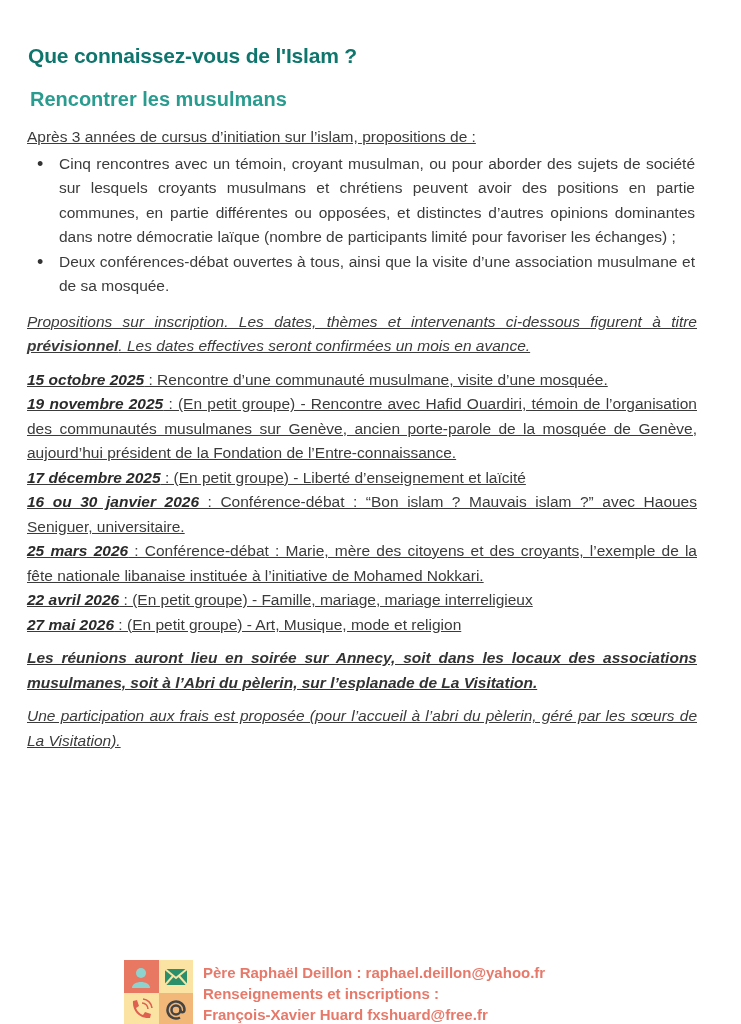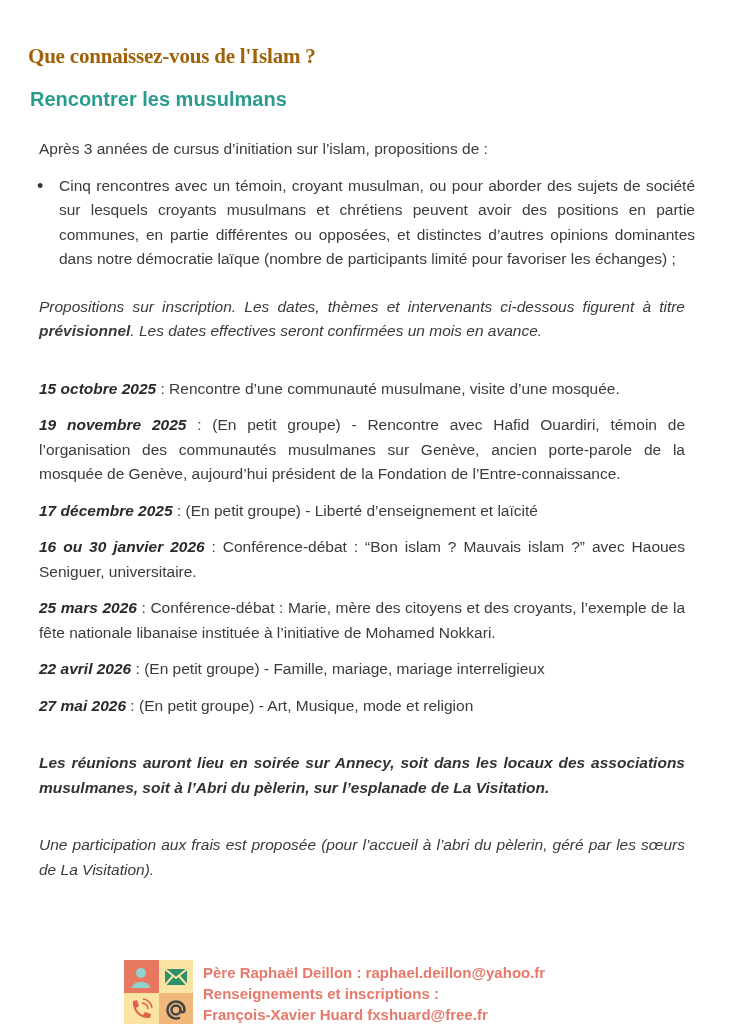--- a/index.html
+++ b/index.html
@@ -1,24 +1,24 @@
 <!DOCTYPE html>
 <html><head>
 <meta charset="utf-8">
 <style>
   html, body { margin: 0; padding: 0; background: #ffffff; }
   body { width: 741px; height: 1024px; position: relative; overflow: hidden;
          font-family: "Liberation Sans", sans-serif; color: #3b3b3b; }
   .title { position: absolute; left: 28px; top: 44px; font-size: 21px; font-weight: bold;
-           color: #a16207; letter-spacing: -0.2px; margin: 0; font-family: Liberation Serif, serif; }
+           color: #0f766e; letter-spacing: -0.2px; margin: 0; }
   .subtitle { position: absolute; left: 30px; top: 88px; font-size: 20px; font-weight: bold;
               color: #2a9c8f; margin: 0; }
   .body { position: absolute; left: 27px; top: 125px; width: 670px; font-size: 15.5px;
           line-height: 24.5px; text-align: justify; }
-  .body p { margin: 12px; }
+  .body p { margin: 0; text-decoration: underline; }
   ul.bullets { margin: 2px; padding-left: 30px; list-style: none; }
   ul.bullets li { position: relative; }
   ul.bullets li::before { content: "\2022"; position: absolute; left: -22px; top: 0; font-size: 18px; color: #333; }
   .gap { height: 9px; }
   .it { font-style: italic; }
   .b { font-weight: bold; }
   .date { font-weight: bold; font-style: italic; color: #2a2a2a; }
   .bold-it { font-weight: bold; font-style: italic; color: #333; }
   .contact { position: absolute; left: 116px; top: 960px; display: flex; align-items: center; margin-left: 8px; }
   .icon-grid { width: 69px; height: 66px; display: grid; grid-template-columns: 1fr 1fr; grid-template-rows: 1fr 1fr; }
@@ -33,20 +33,21 @@
 </head>
 <body>
 
 <h1 class="title">Que connaissez-vous de l'Islam ?</h1>
 <h2 class="subtitle">Rencontrer les musulmans</h2>
 
 <div class="body">
   <p>Après 3 années de cursus d’initiation sur l’islam, propositions de :</p>
   <ul class="bullets">
     <li>Cinq rencontres avec un témoin, croyant musulman, ou pour aborder des sujets de société sur lesquels croyants musulmans et chrétiens peuvent avoir des positions en partie communes, en partie différentes ou opposées, et distinctes d’autres opinions dominantes dans notre démocratie laïque (nombre de participants limité pour favoriser les échanges) ;</li>
+    <li>Deux conférences-débat ouvertes à tous, ainsi que la visite d’une association musulmane et de sa mosquée.</li>
   </ul>
   <div class="gap"></div>
   <p class="it"><span>Propositions sur inscription. Les dates, thèmes et intervenants ci-dessous figurent à titre </span><span class="b">prévisionnel</span><span>. Les dates effectives seront confirmées un mois en avance.</span></p>
   <div class="gap"></div>
   <div>
     <p><span class="date">15 octobre 2025</span><span> : Rencontre d’une communauté musulmane, visite d’une mosquée.</span></p>
     <p><span class="date">19 novembre 2025</span><span> : (En petit groupe) - Rencontre avec Hafid Ouardiri, témoin de l’organisation des communautés musulmanes sur Genève, ancien porte-parole de la mosquée de Genève, aujourd’hui président de la Fondation de l’Entre-connaissance.</span></p>
     <p><span class="date">17 décembre 2025</span><span> : (En petit groupe) - Liberté d’enseignement et laïcité</span></p>
     <p><span class="date">16 ou 30 janvier 2026</span><span> : Conférence-débat : “Bon islam ? Mauvais islam ?” avec Haoues Seniguer, universitaire.</span></p>
     <p><span class="date">25 mars 2026</span><span> : Conférence-débat : Marie, mère des citoyens et des croyants, l’exemple de la fête nationale libanaise instituée à l’initiative de Mohamed Nokkari.</span></p>

